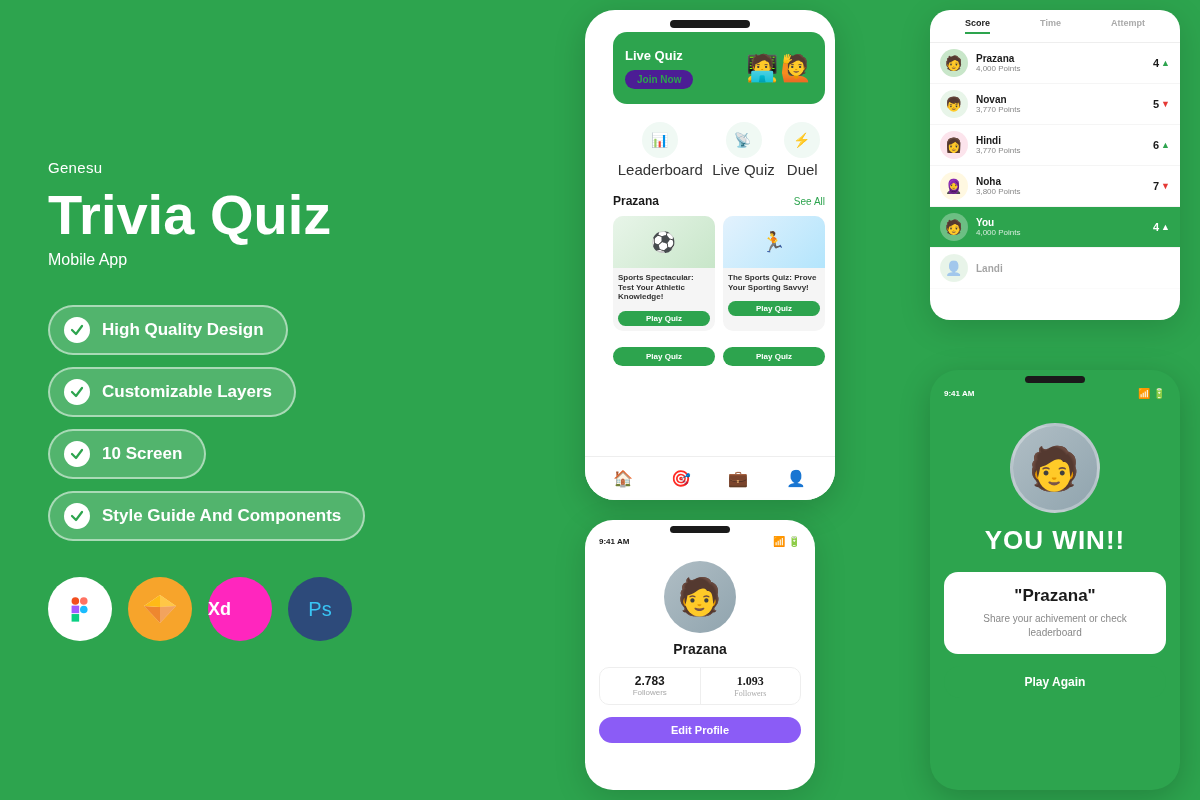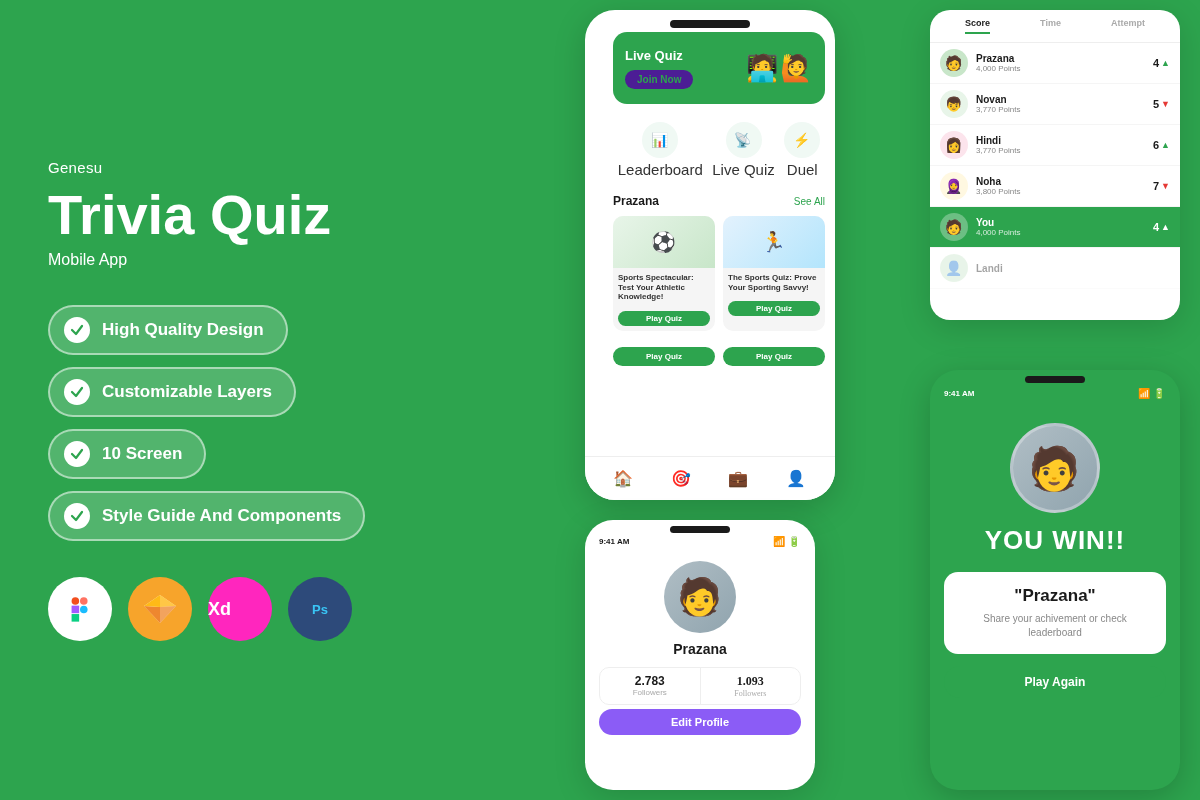--- a/index.html
+++ b/index.html
@@ -432,21 +432,21 @@
       font-weight: 700;
       color: #1a1a1a;
       margin-bottom: 10px;
     }
     .stats-row {
       display: flex;
       width: 100%;
       border: 1px solid #eee;
       border-radius: 10px;
       overflow: hidden;
-      margin-bottom: 4px;
+      margin-bottom: 12px;
     }
     .stat-item {
       flex: 1;
       text-align: center;
       padding: 6px 0;
       border-right: 1px solid #eee;
     }
     .stat-item:last-child { border-right: none; font-family: Liberation Serif, serif; }
     .stat-val {
       font-size: 12px;
@@ -630,21 +630,21 @@
         <polygon points="34,13 18,14 18,30" fill="#EA6C00" opacity="0.6"></polygon>
         <polygon points="18,2 2,13 18,14" fill="#FFB400" opacity="0.9"></polygon>
       </svg>
     </div>
 
     <div class="tool-icon tool-xd" style="width:64px;height:64px;border-radius:50%;display:flex;align-items:center;justify-content:flex-start;background:#ff26be;">
       <span style="color:#fff;font-size:18px;font-weight:900;font-family:Arial;">Xd</span>
     </div>
 
     <div class="tool-icon tool-ps" style="width:64px;height:64px;border-radius:50%;display:flex;align-items:center;justify-content:center;background:#2d4a7a;">
-      <span style="color:#39c5f5;font-size:13px;font-weight:700;font-family:Arial;">Ps</span>
+      <span style="color:#39c5f5;font-size:20px;font-weight:400;font-family:Arial;">Ps</span>
     </div>
   </div>
 </div>
 
 <div class="screens-area">
 
   <div class="phone-1">
     <div class="phone-notch"></div>
     <div class="phone-content">
 

